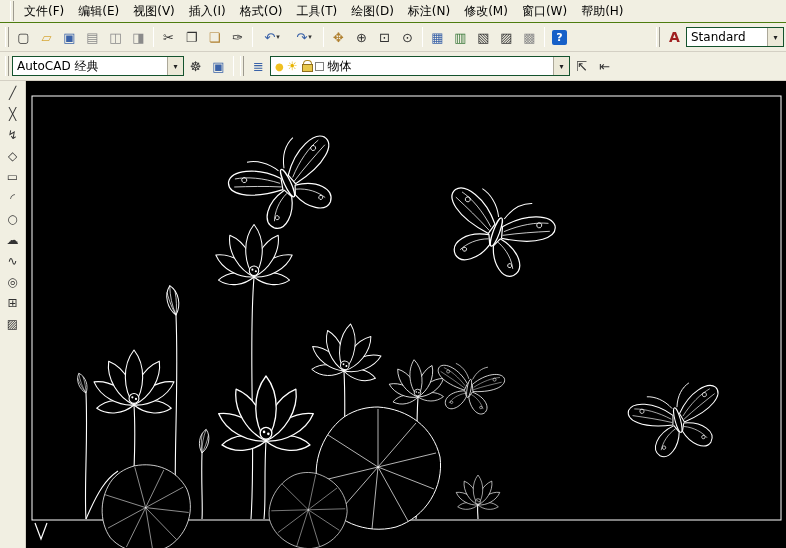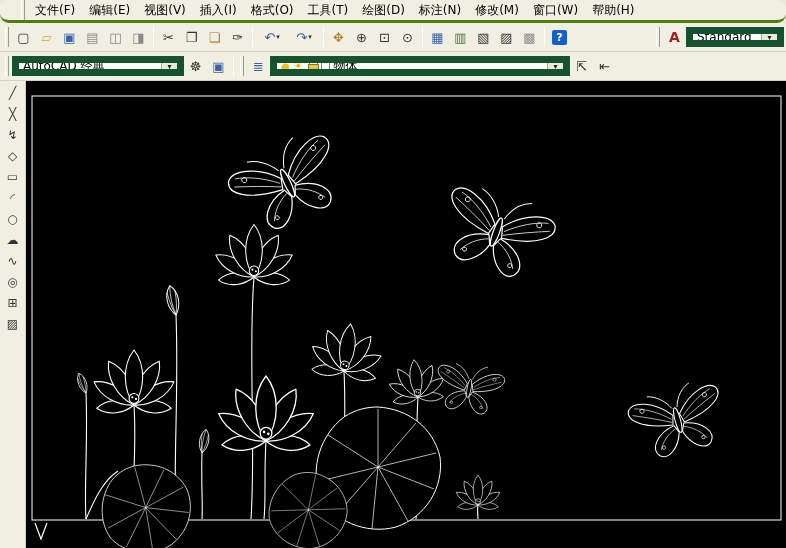--- a/index.html
+++ b/index.html
@@ -1,41 +1,41 @@
 <!DOCTYPE html>
 <html><head>
 <meta charset="utf-8">
 <style>
   * { margin:0; padding:0; box-sizing:border-box; font-family:"DejaVu Sans", sans-serif; }
   html,body { width:786px; height:548px; overflow:hidden; }
   body { background:#ece9d8; }
   .window { width:786px; height:548px; display:flex; flex-direction:column; background:#ece9d8; }
 
   
-  .menubar { height:23px; display:flex; align-items:center; background:#f1efe2; border-bottom:3px solid #4d7c0f; padding-left:18px;border-radius:9px; }
+  .menubar { height:23px; display:flex; align-items:center; background:#f1efe2; border-bottom:1px solid #4d7c0f; padding-left:7px; }
   .menu-item { padding:3px 7px; font-size:12px; color:#000; white-space:nowrap; cursor:default; }
 
   
   .toolbar-row { height:29px; display:flex; align-items:center; background:#f1efe2; border-bottom:1px solid #d4d0c4; padding:1px 2px; }
   .grip { width:4px; height:20px; margin:0 3px; border-left:1px solid #ffffff; border-right:1px solid #9d9a90; }
   .sep { width:1px; height:20px; background:#aca899; border-right:1px solid #fff; margin:0 3px; }
   .tbtn { width:23px; height:22px; display:flex; align-items:center; justify-content:center; background:transparent; border:1px solid transparent; padding:0; }
   .tbtn.wide { width:32px; gap:1px; }
   .icn { font-size:13px; line-height:1; color:#444; }
   .mini-arrow { font-size:7px; color:#333; }
   .c-yellow { color:#d8a838; }
   .c-blue   { color:#3a62a8; }
   .c-gray   { color:#8a8a8a; }
   .c-dark   { color:#333; }
   .c-tan    { color:#b08030; }
   .c-green  { color:#3c7a3c; }
   .c-red    { color:#a02020; font-weight:bold; font-size:14px; }
   .i-help { width:15px; height:15px; background:#1660c8; color:#fff; font-weight:bold; font-size:11px; border-radius:2px; display:flex; align-items:center; justify-content:center; }
 
-  .combo { height:20px; background:#fff; border:7px solid #14532d; display:flex; align-items:center; font-size:12px; padding-left:4px; overflow:hidden;text-align:right; }
+  .combo { height:20px; background:#fff; border:1px solid #14532d; display:flex; align-items:center; font-size:12px; padding-left:4px; overflow:hidden;text-align:right; }
   .combo .arrow { margin-left:auto; width:16px; height:18px; background:#ece9d8; border-left:1px solid #aca899; display:flex; align-items:center; justify-content:center; font-size:8px; color:#222; }
   .combo-val { white-space:nowrap; }
 
   .bulb { color:#f0c020; font-size:10px; margin-right:3px; }
   .sun  { color:#e8b400; font-size:12px; margin-right:3px; }
   .lock { width:9px; height:12px; position:relative; margin:0 4px 0 1px; }
   .lock:before { content:""; position:absolute; left:1px; top:0; width:7px; height:7px; border:1.5px solid #b08c28; border-bottom:none; border-radius:4px 4px 0 0; }
   .lock:after  { content:""; position:absolute; left:0; bottom:0; width:9px; height:6px; background:#e8c84c; border:1px solid #907020; }
   .swatch { width:9px; height:9px; background:#ffffff; border:1px solid #808080; margin-right:4px; }
 

